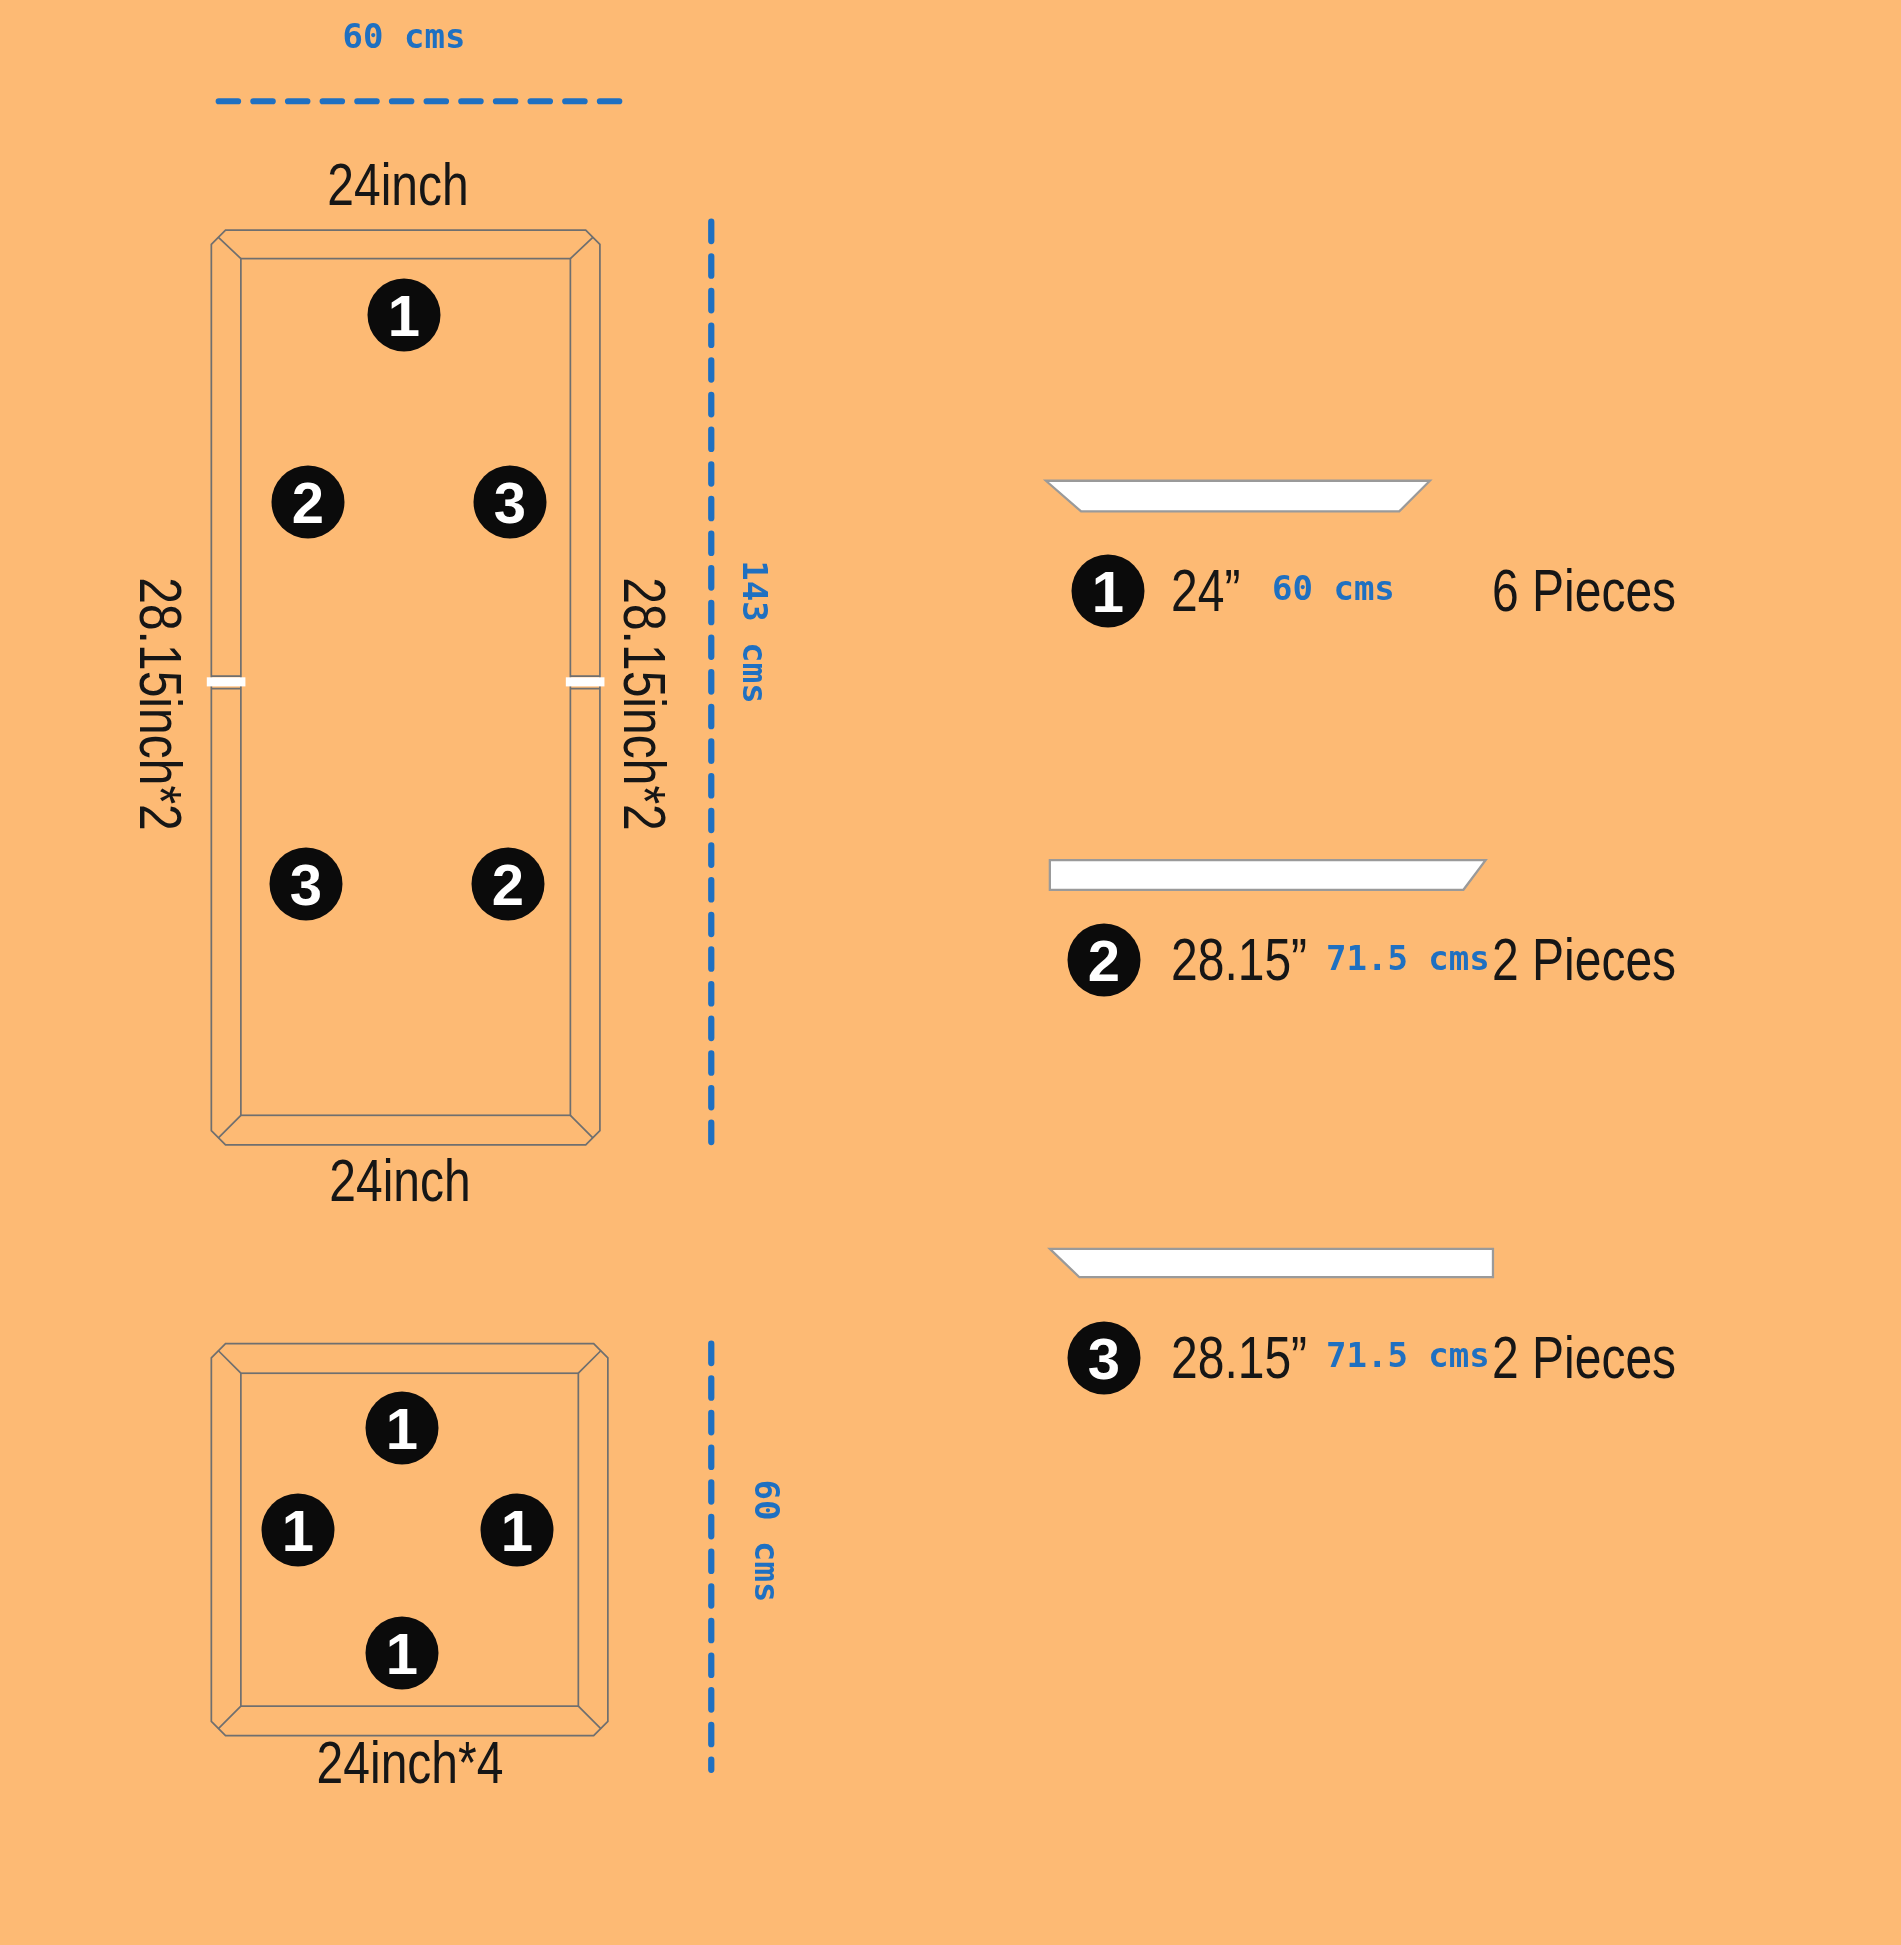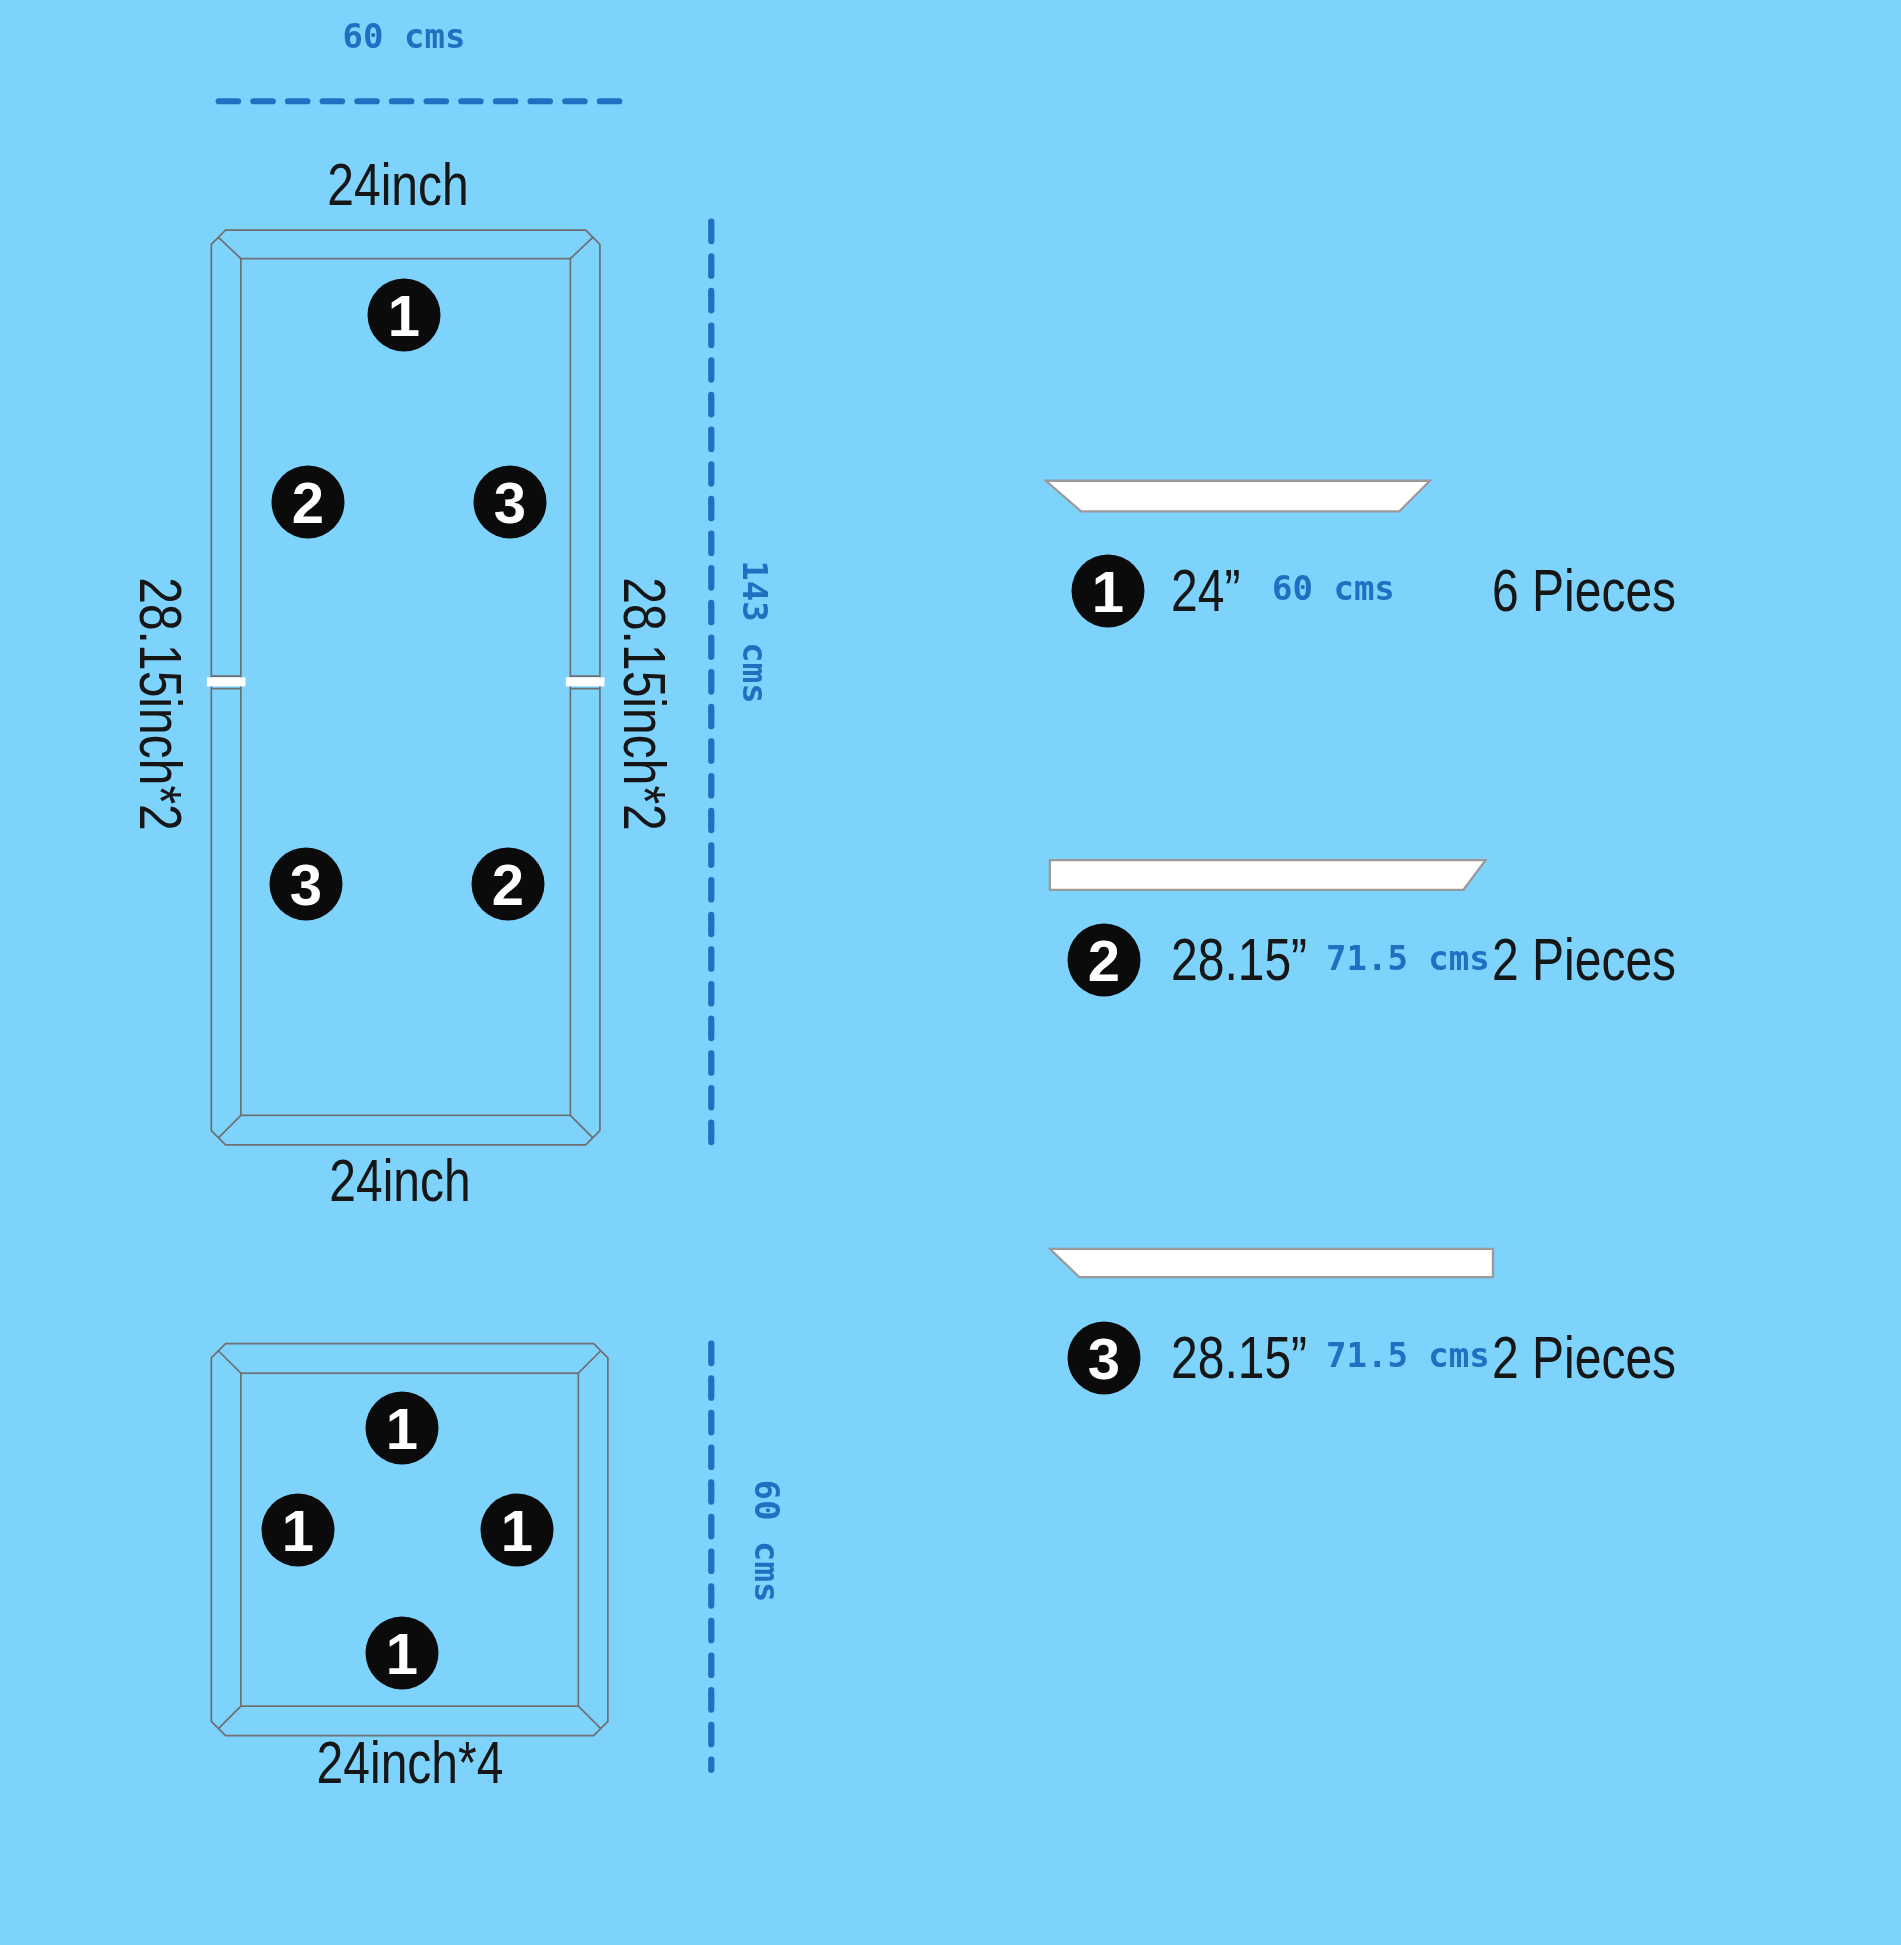--- a/index.html
+++ b/index.html
@@ -1,19 +1,19 @@
 <!DOCTYPE html>
 <html style="font-size:9px"><head>
 <meta charset="utf-8">
 <style>
   html,body { margin:0; padding:0; background:#ffffff; }
   #canvas {
     position:relative;
     width:1902px; height:1946px;
-    background:#7dd3fc;
+    background:#fdba74;
     overflow:hidden;
     font-family:"Liberation Sans", sans-serif;
   }
   svg.layer { position:absolute; left:0; top:0; }
 
   .lbl {
     position:absolute;
     white-space:nowrap;
     color:#161616;
     font-size:60px;

